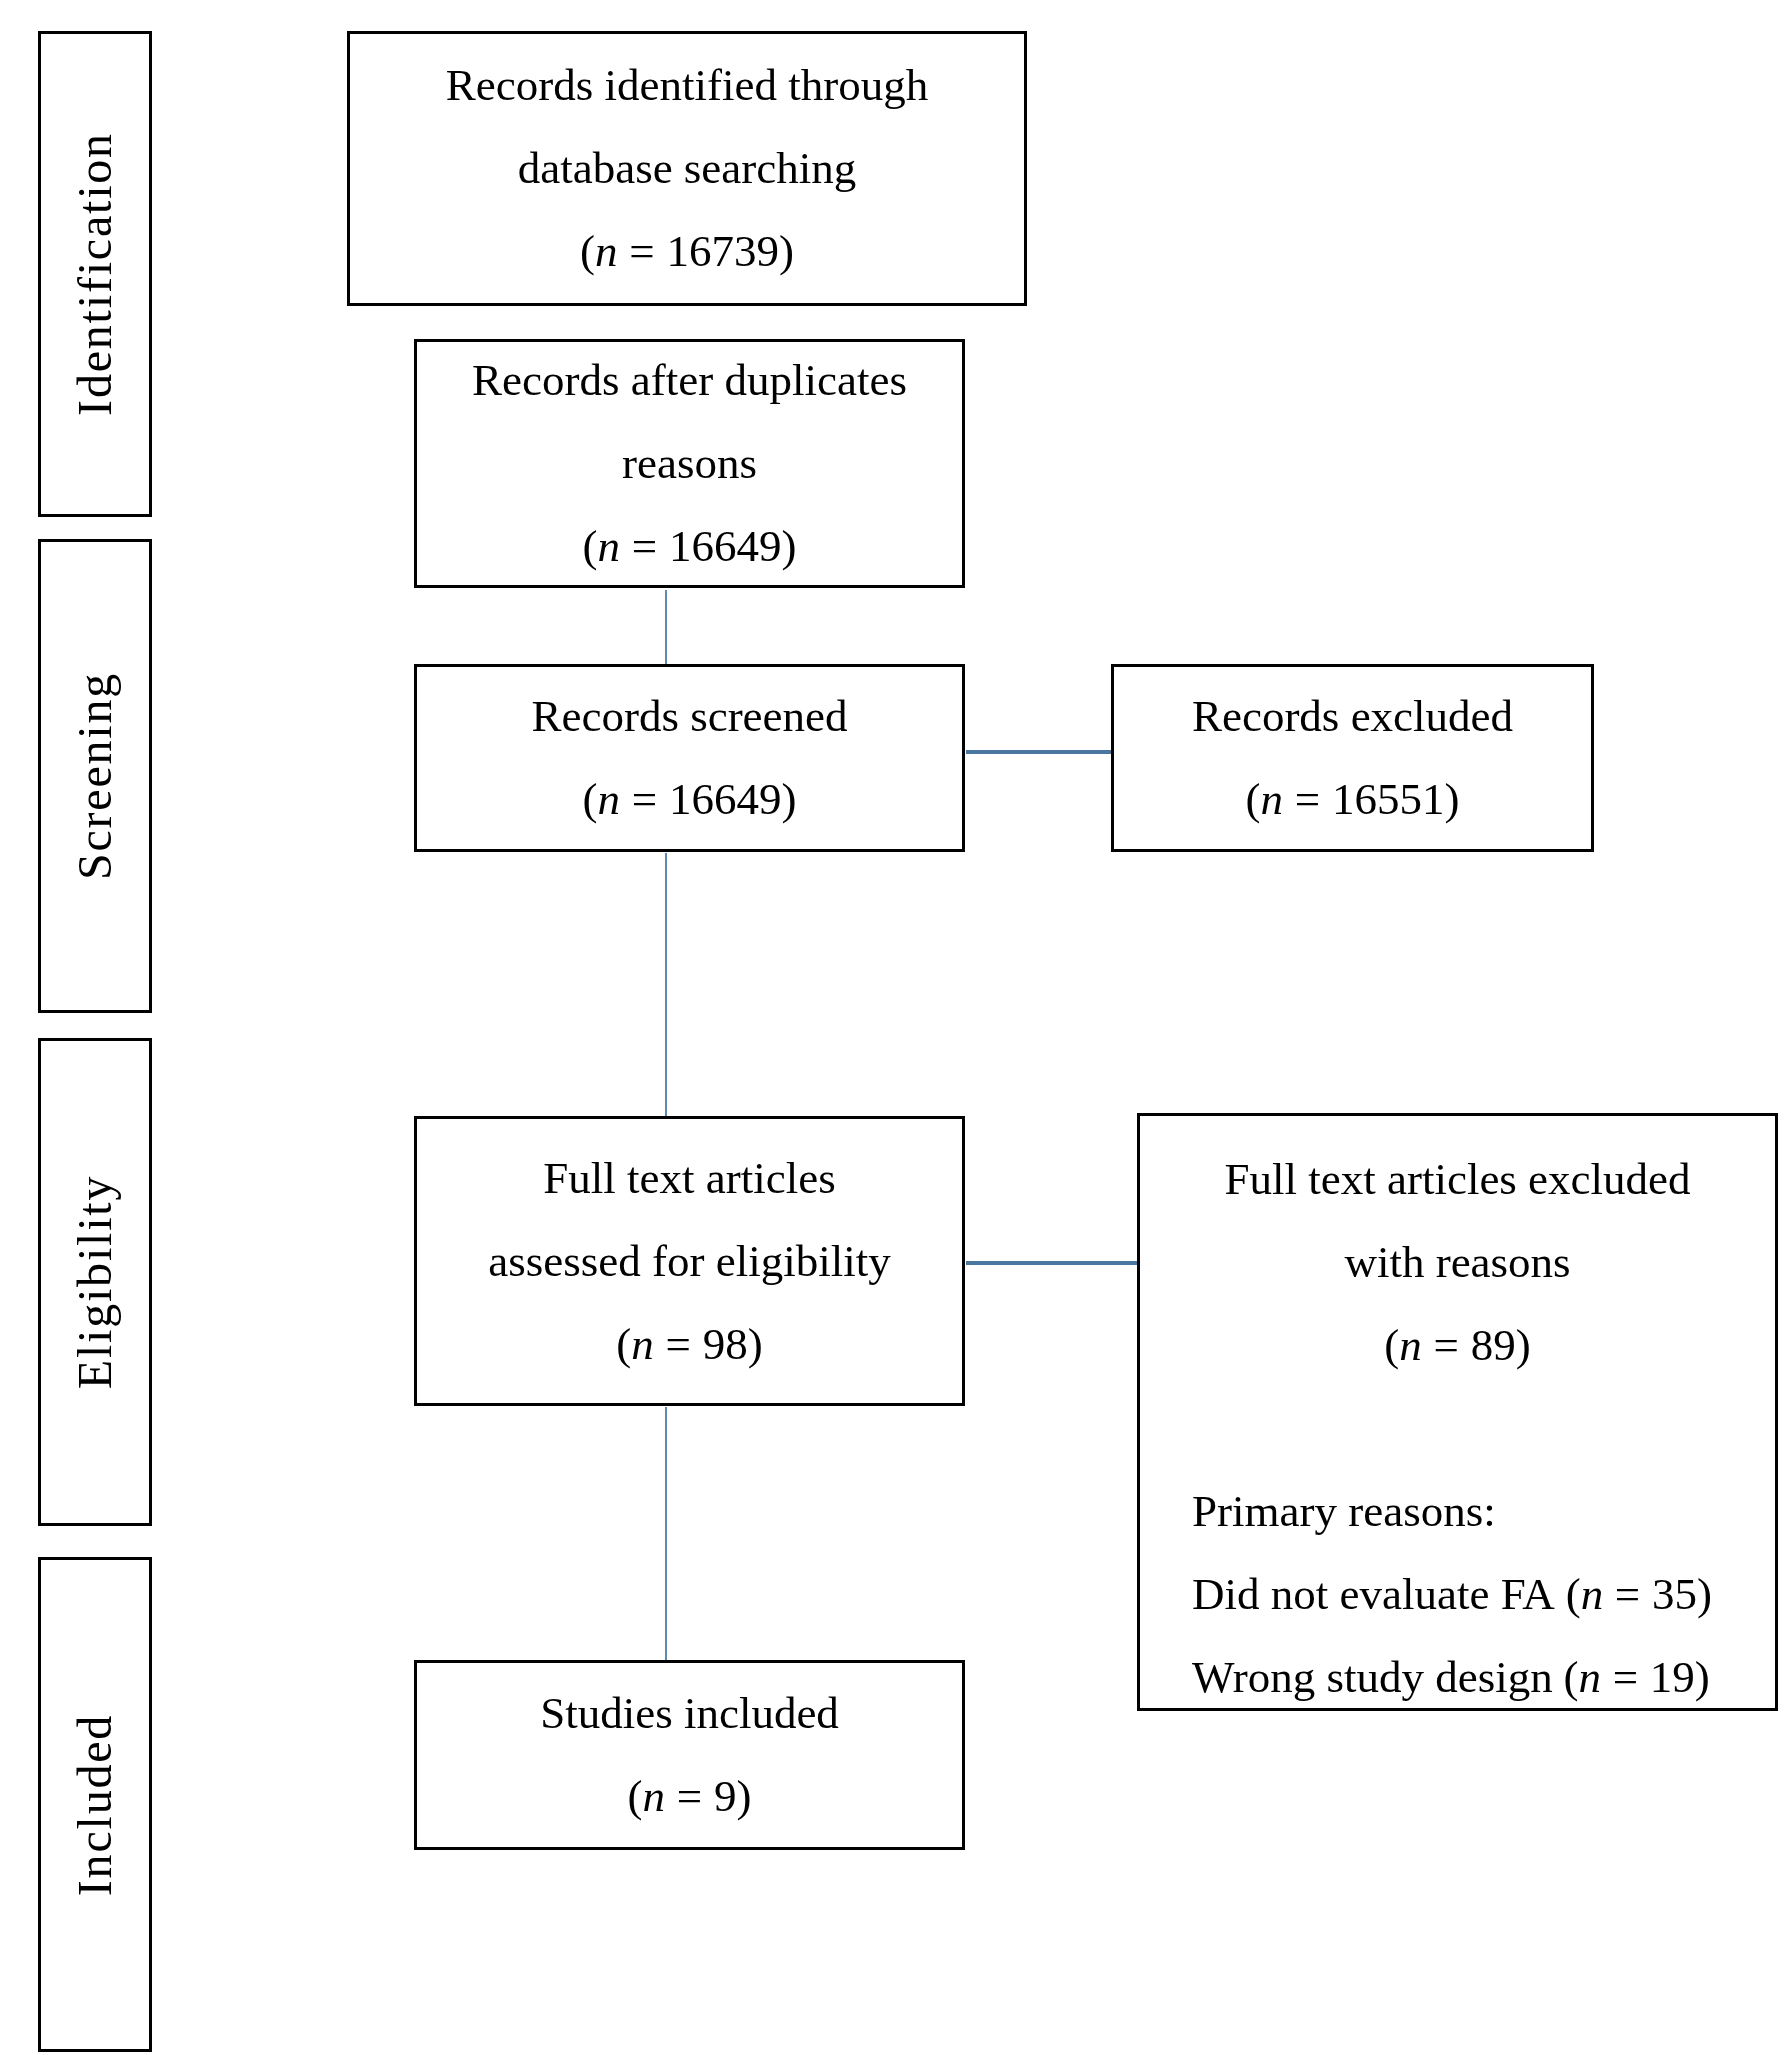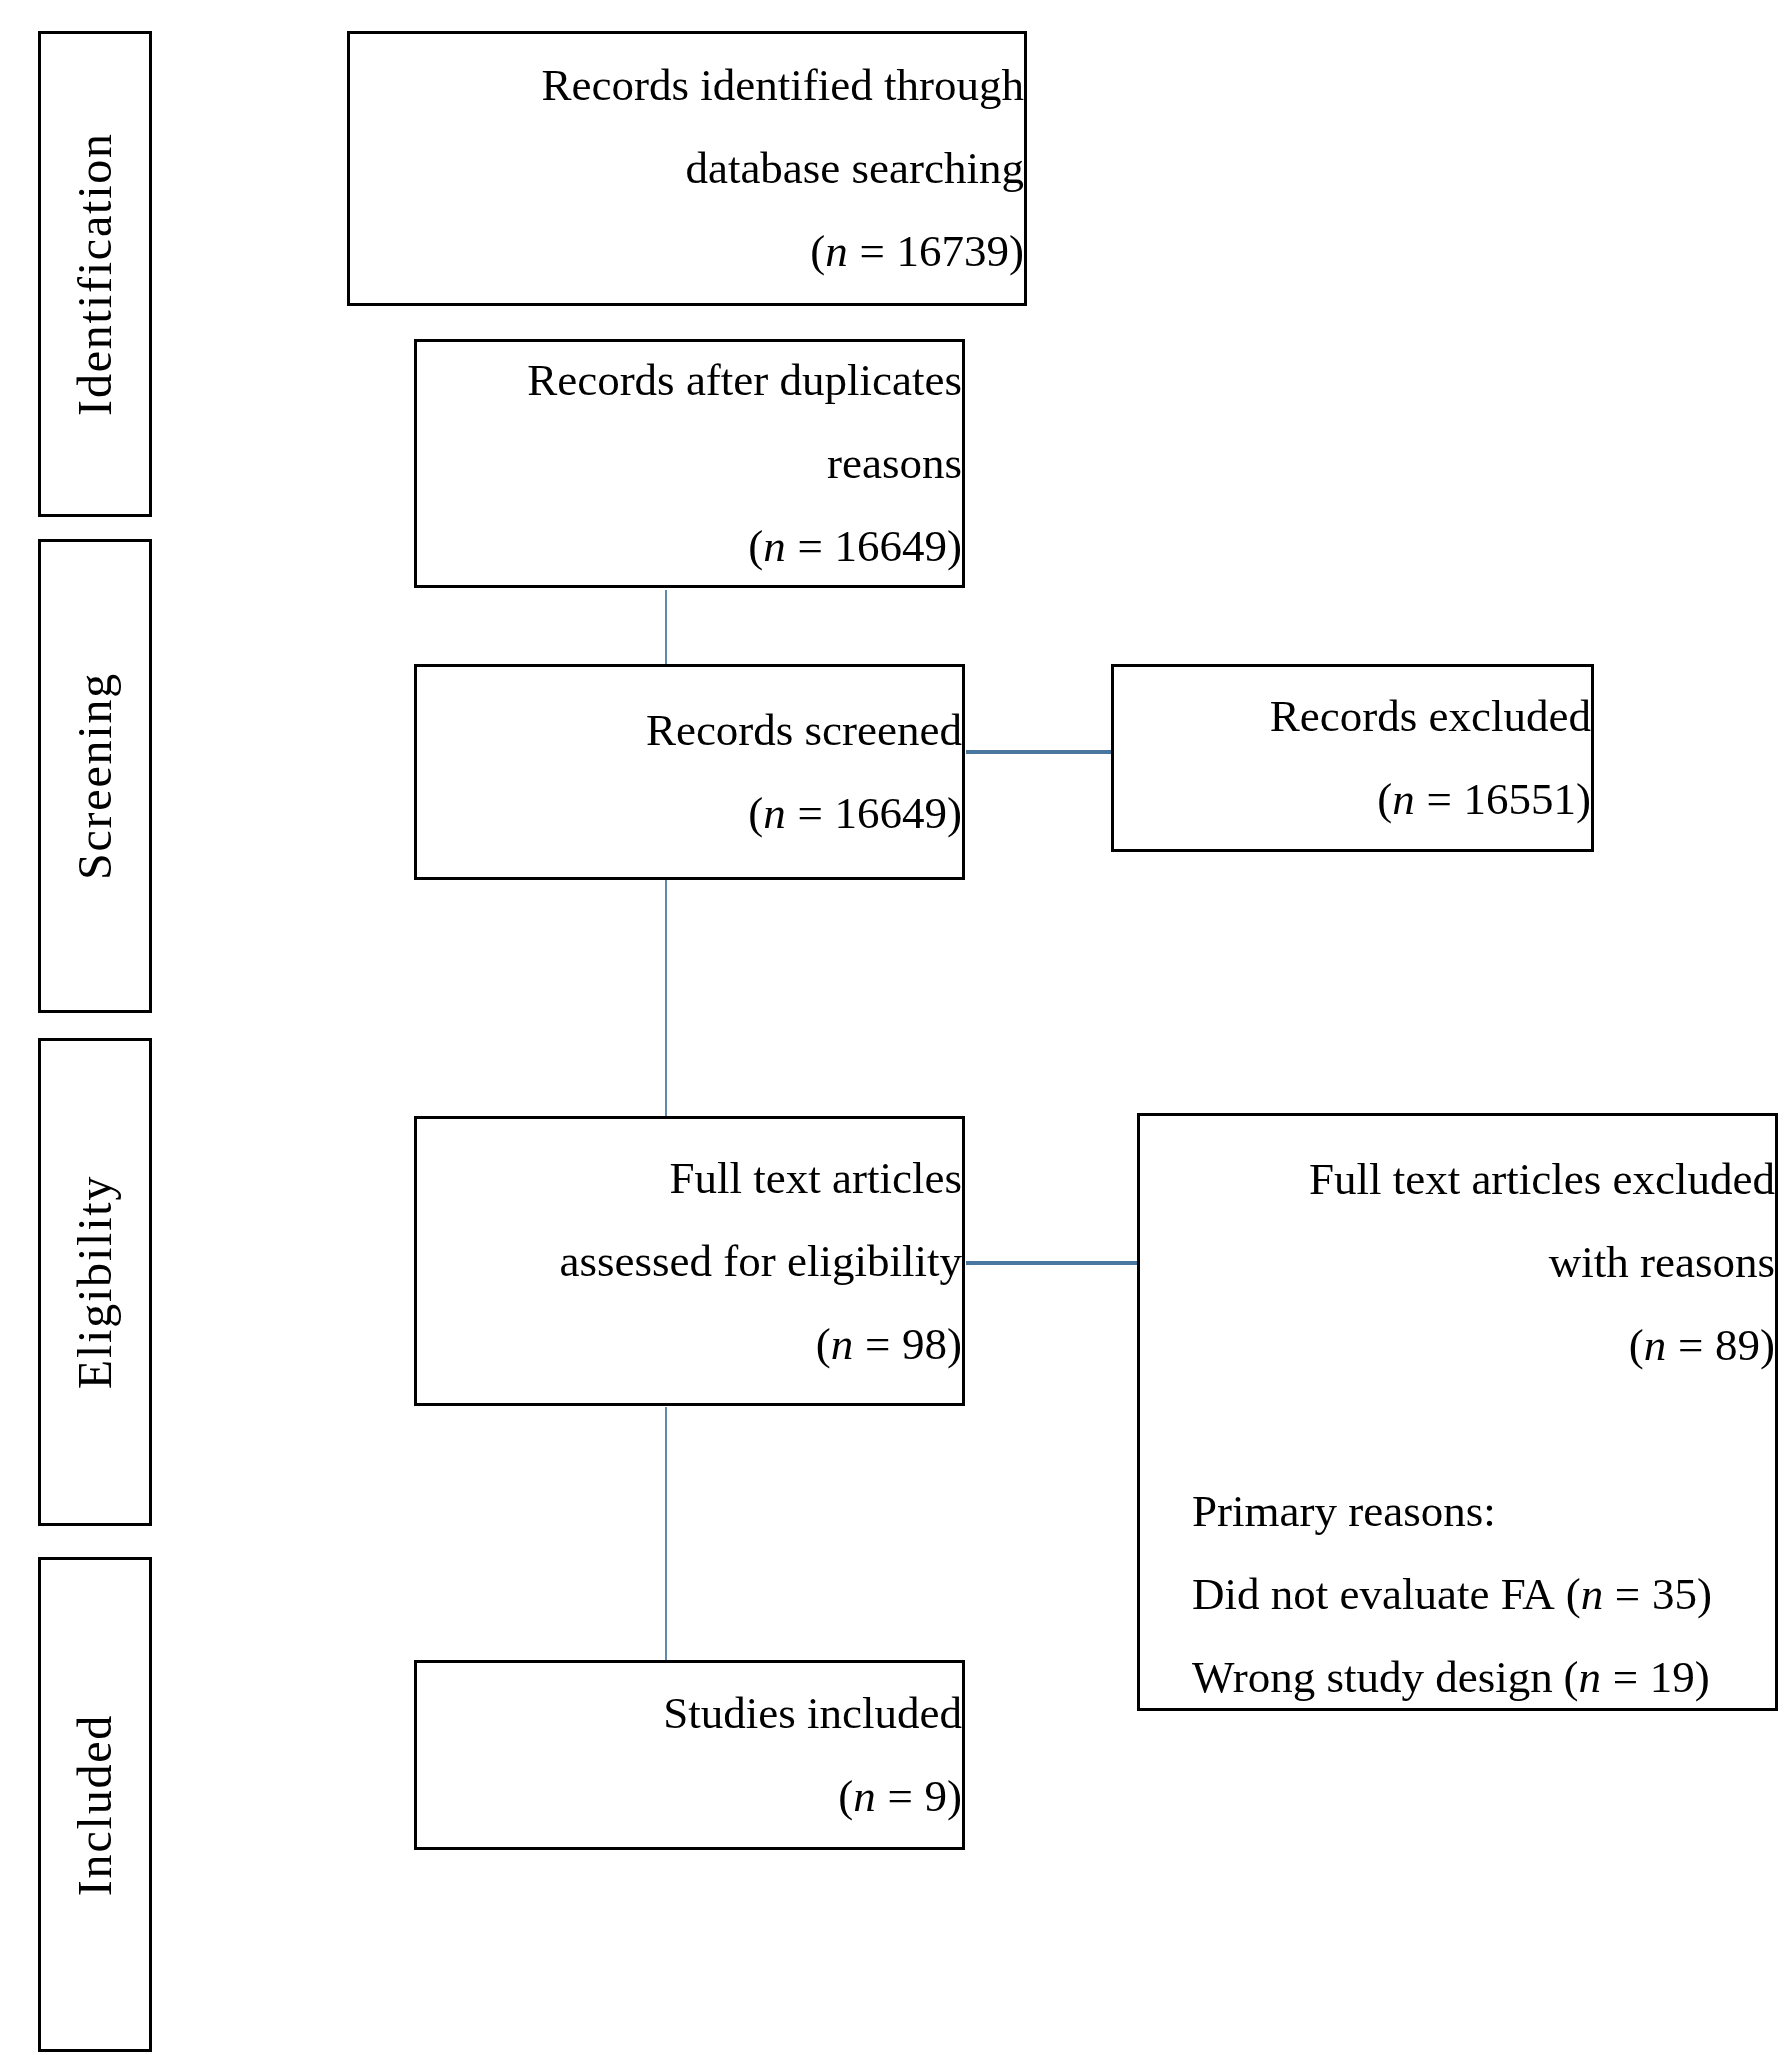--- a/index.html
+++ b/index.html
@@ -39,21 +39,21 @@
   }
 
   
   .fbox {
     position: absolute;
     border: 3.5px solid var(--box_border, #000);
     box-sizing: border-box;
     background: #ffffff;
     display: flex;
     flex-direction: column;
-    align-items: flex-end;
+    align-items: center;
     justify-content: center;
     text-align: center;
     font-size: 45px;
     line-height: 83px;
   }
   .fbox .line { white-space: nowrap; }
 
   .nvar { font-style: italic; }
   .eq { margin: 0 0.26em; }
   .paren-group { margin-left: 0.24em; white-space: nowrap; }
@@ -113,21 +113,21 @@
     <div class="line">database searching</div>
     <div class="line"><span>(</span><i class="nvar">n</i><span class="eq">=</span><span>16739</span><span>)</span></div>
   </div>
 
   <div class="fbox" style="left:414px;top:339px;width:551px;height:249px">
     <div class="line">Records after duplicates</div>
     <div class="line">reasons</div>
     <div class="line"><span>(</span><i class="nvar">n</i><span class="eq">=</span><span>16649</span><span>)</span></div>
   </div>
 
-  <div class="fbox" style="left:414px;top:664px;width:551px;height:216px">
+  <div class="fbox" style="left:414px;top:664px;width:551px;height:188px">
     <div class="line">Records screened</div>
     <div class="line"><span>(</span><i class="nvar">n</i><span class="eq">=</span><span>16649</span><span>)</span></div>
   </div>
 
   <div class="fbox" style="left:1111px;top:664px;width:483px;height:188px">
     <div class="line">Records excluded</div>
     <div class="line"><span>(</span><i class="nvar">n</i><span class="eq">=</span><span>16551</span><span>)</span></div>
   </div>
 
   <div class="fbox" style="left:414px;top:1116px;width:551px;height:290px">

